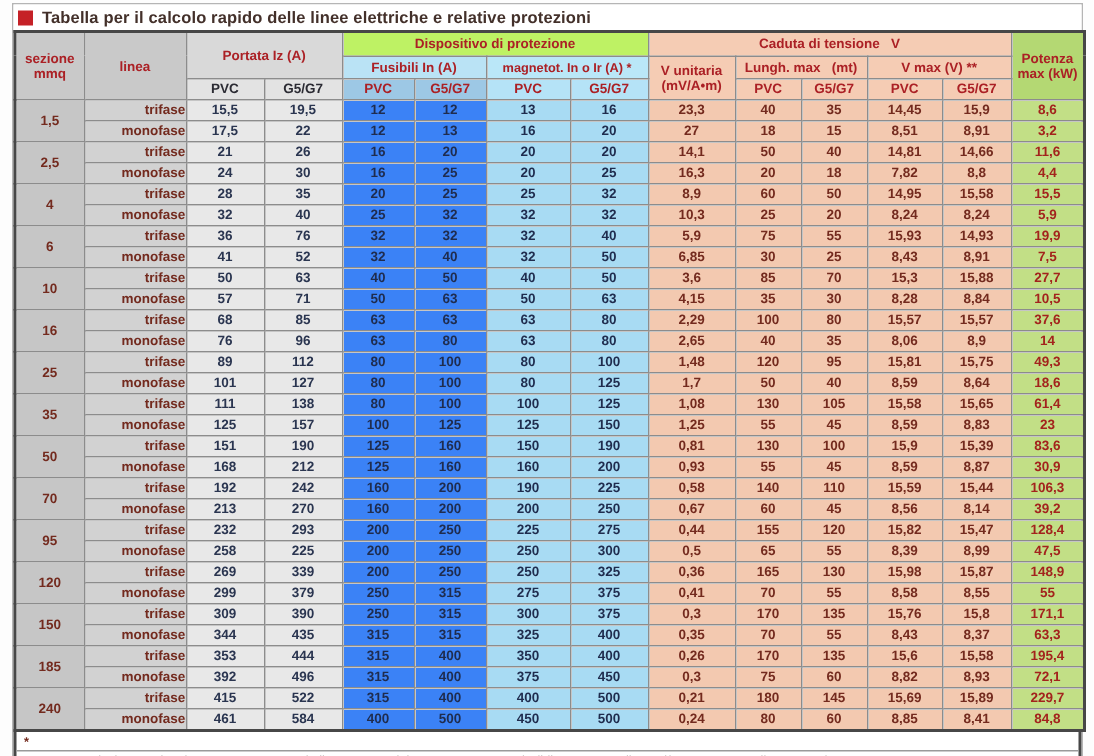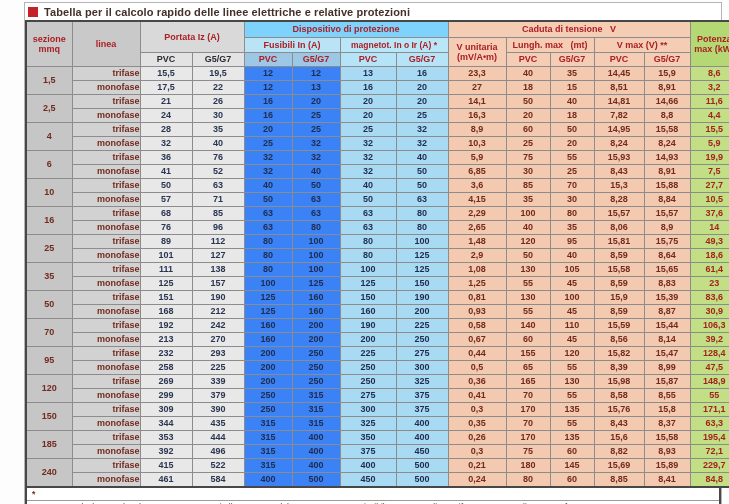--- a/index.html
+++ b/index.html
@@ -1,31 +1,31 @@
 <!DOCTYPE html>
 <html><head>
 <meta charset="utf-8">
 <style>
   html,body{margin:0;padding:0;background:#fdfdfd;font-family:"Liberation Sans",sans-serif;}
-  .page{width:729px;height:504px;box-sizing:border-box;padding:2px 7px 0 24px;background:#fdfdfd;}
+  .page{width:729px;height:504px;box-sizing:border-box;padding:2px 7px 0 8px;background:#fdfdfd;}
   .frame{border:1px solid #b5b5b5;background:#ffffff;}
   .titlebar{display:flex;align-items:center;height:17px;padding-left:3px;background:#ffffff;}
   .title-square{width:10px;height:10px;background:#c52127;margin-right:6px;}
   .title-text{font-size:11px;font-weight:bold;color:#43302a;letter-spacing:.1px;}
   table.tbl{border-collapse:collapse;table-layout:fixed;width:713px;border:2px solid #474747;}
   .tbl th,.tbl td{border:1px solid #8c8c8c;padding:0;text-align:center;vertical-align:middle;
     font-weight:bold;font-size:9px;overflow:hidden;}
   .hr1{height:16px}.hr2{height:15px}.hr3{height:14px}
   .tbl tbody td{height:13px;line-height:12px;}
   .th-red{color:#ab2025;}
   .th-multiline{white-space:pre-line;line-height:10px;}
   .bg-gray-hd{background:#c9c9c9;}
   .bg-portata-hd{background:#d9d9d9;}
   .bg-portata-sub{background:#e3e3e3;color:#2b2b33;}
-  .bg-disp{background:#7dd3fc;}
+  .bg-disp{background:#bef264;}
   .bg-fus-hd{background:#bae3f5;}
   .bg-fus-sub{background:#9dc8e5;}
   .bg-mag-hd{background:#bae7f8;}
   .bg-mag-sub{background:#b5e3f7;}
   .bg-salmon-hd{background:#f5ccb4;}
   .bg-green-hd{background:#b4d873;}
   td.sezione{background:#c6c6c6;color:#732a1e;}
   td.linea{background:#d2d2d2;color:#732a1e;text-align:right;}
   td.c-portata{background:#e8e8e8;color:#2a3550;}
   td.c-fus{background:#3b82f6;color:#1f2c4e;}
@@ -301,21 +301,21 @@
             <td class="c-green">49,3</td>
           </tr>
           <tr>
             <td class="linea">monofase</td>
             <td class="c-portata">101</td>
             <td class="c-portata">127</td>
             <td class="c-fus">80</td>
             <td class="c-fus">100</td>
             <td class="c-mag">80</td>
             <td class="c-mag">125</td>
-            <td class="c-salmon">2,9</td>
+            <td class="c-salmon">1,7</td>
             <td class="c-salmon">50</td>
             <td class="c-salmon">40</td>
             <td class="c-salmon">8,59</td>
             <td class="c-salmon">8,64</td>
             <td class="c-green">18,6</td>
           </tr>
           <tr>
             <td class="sezione" rowspan="2">35</td>
             <td class="linea">trifase</td>
             <td class="c-portata">111</td>

